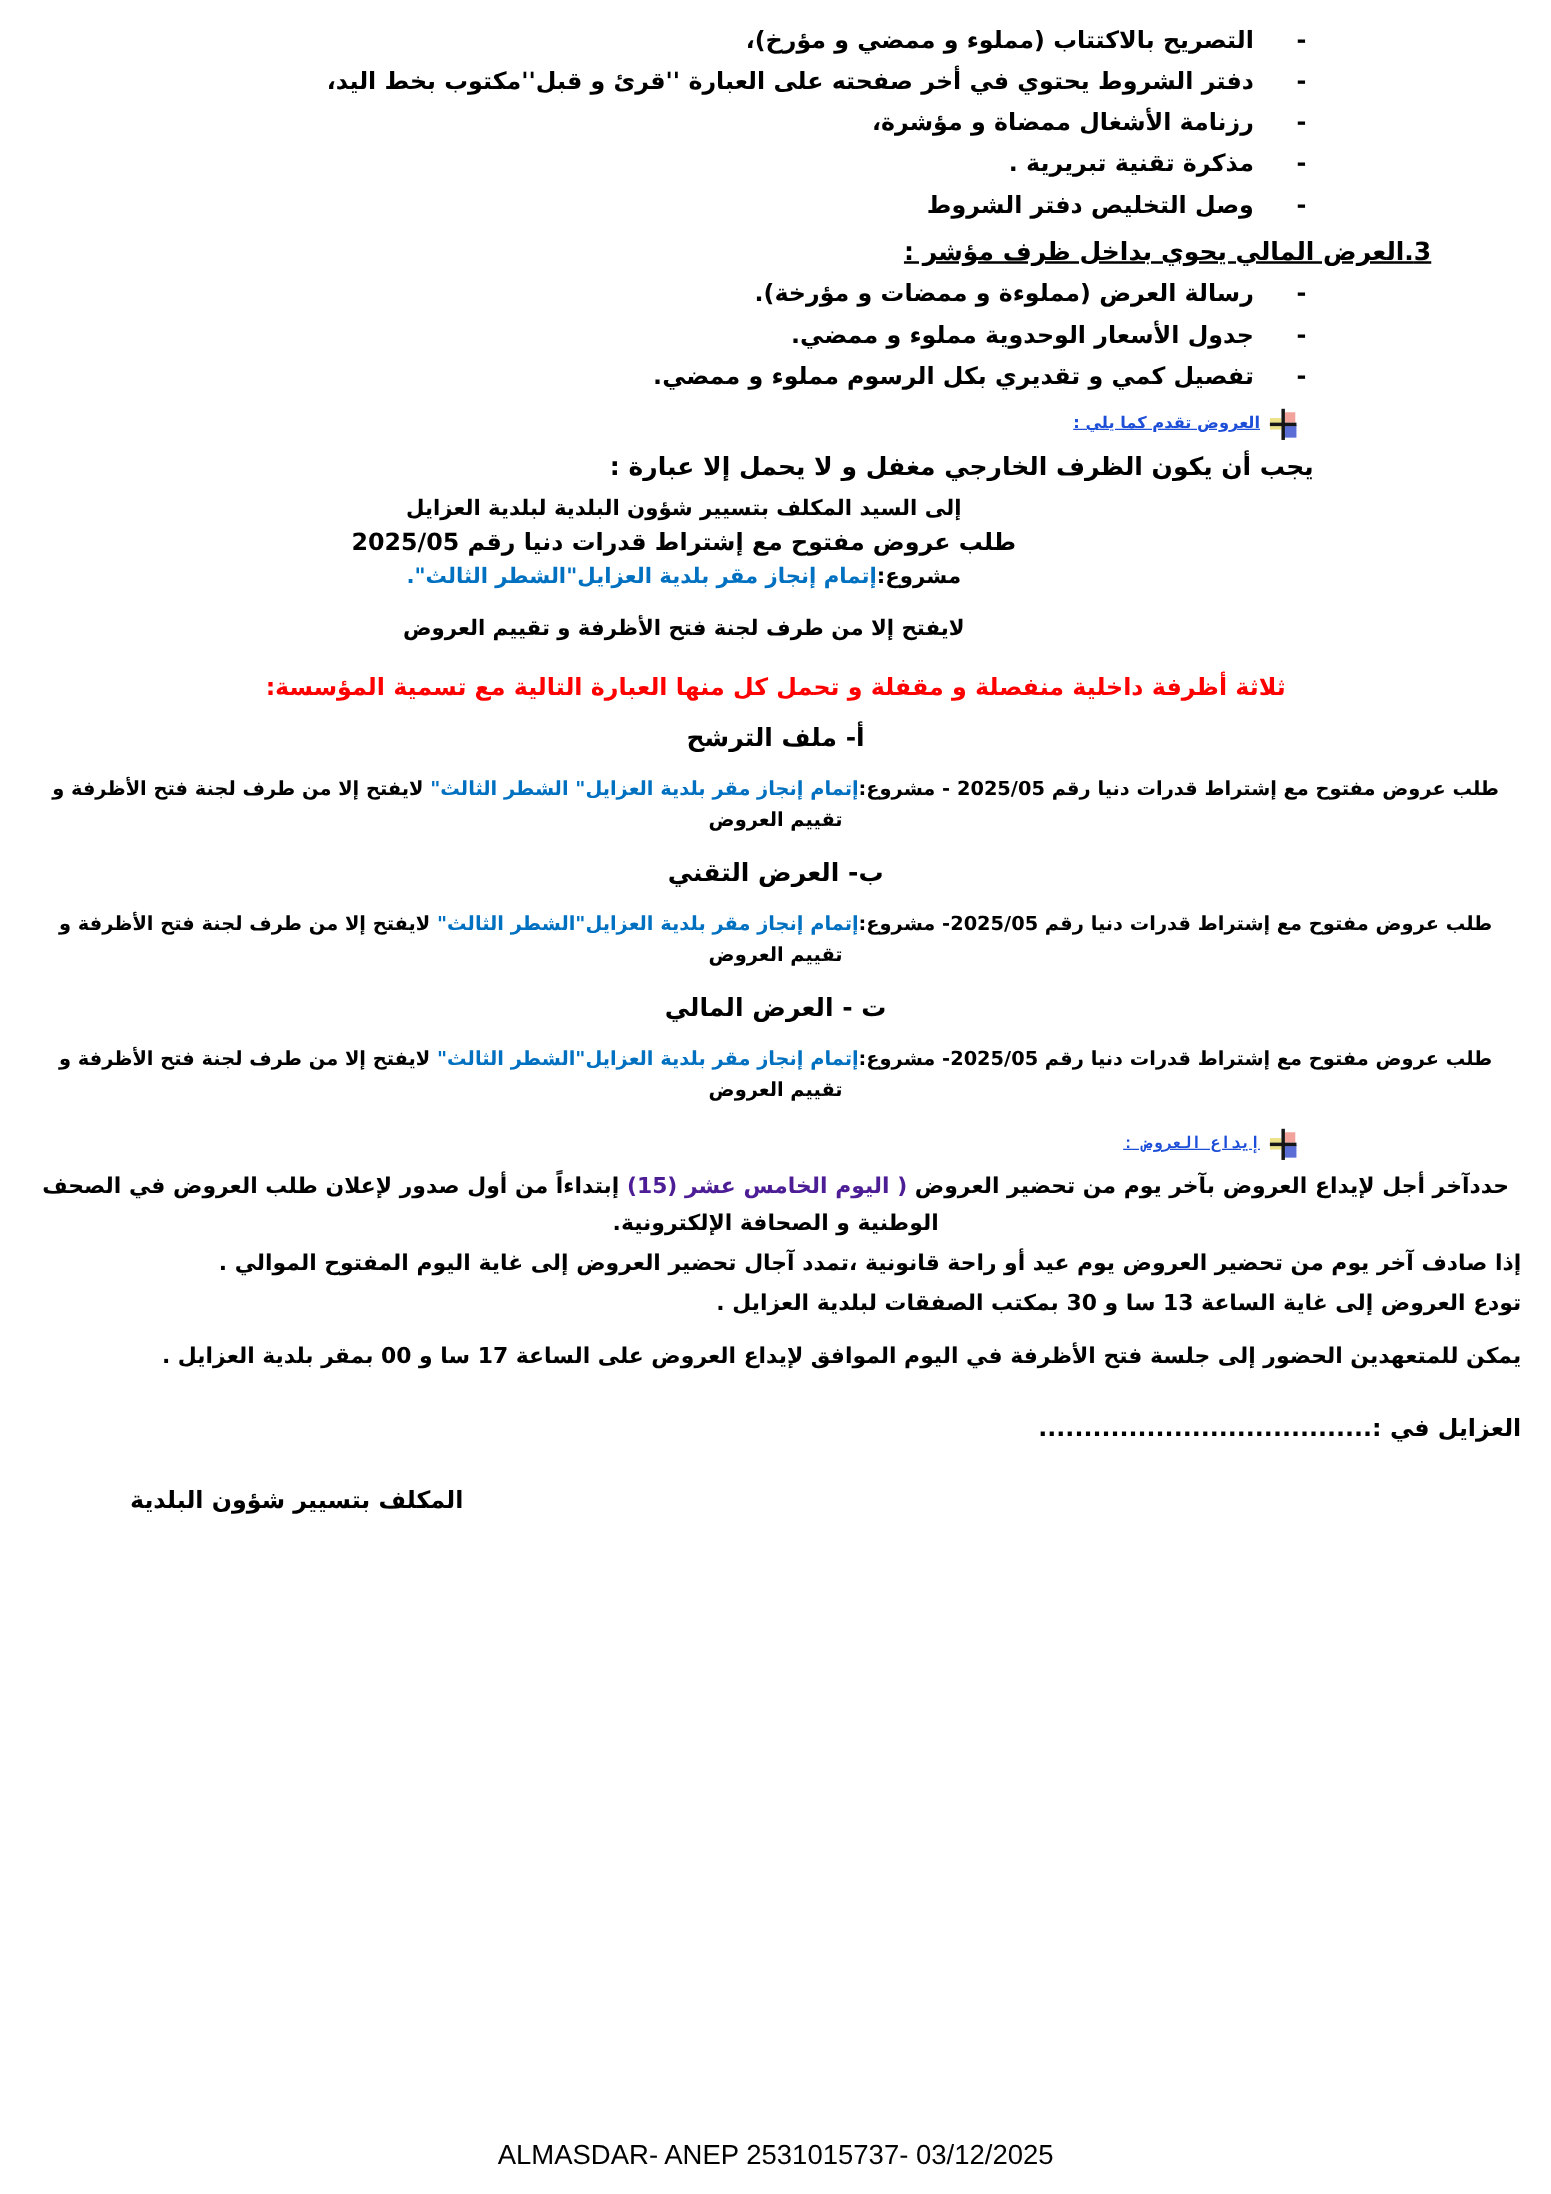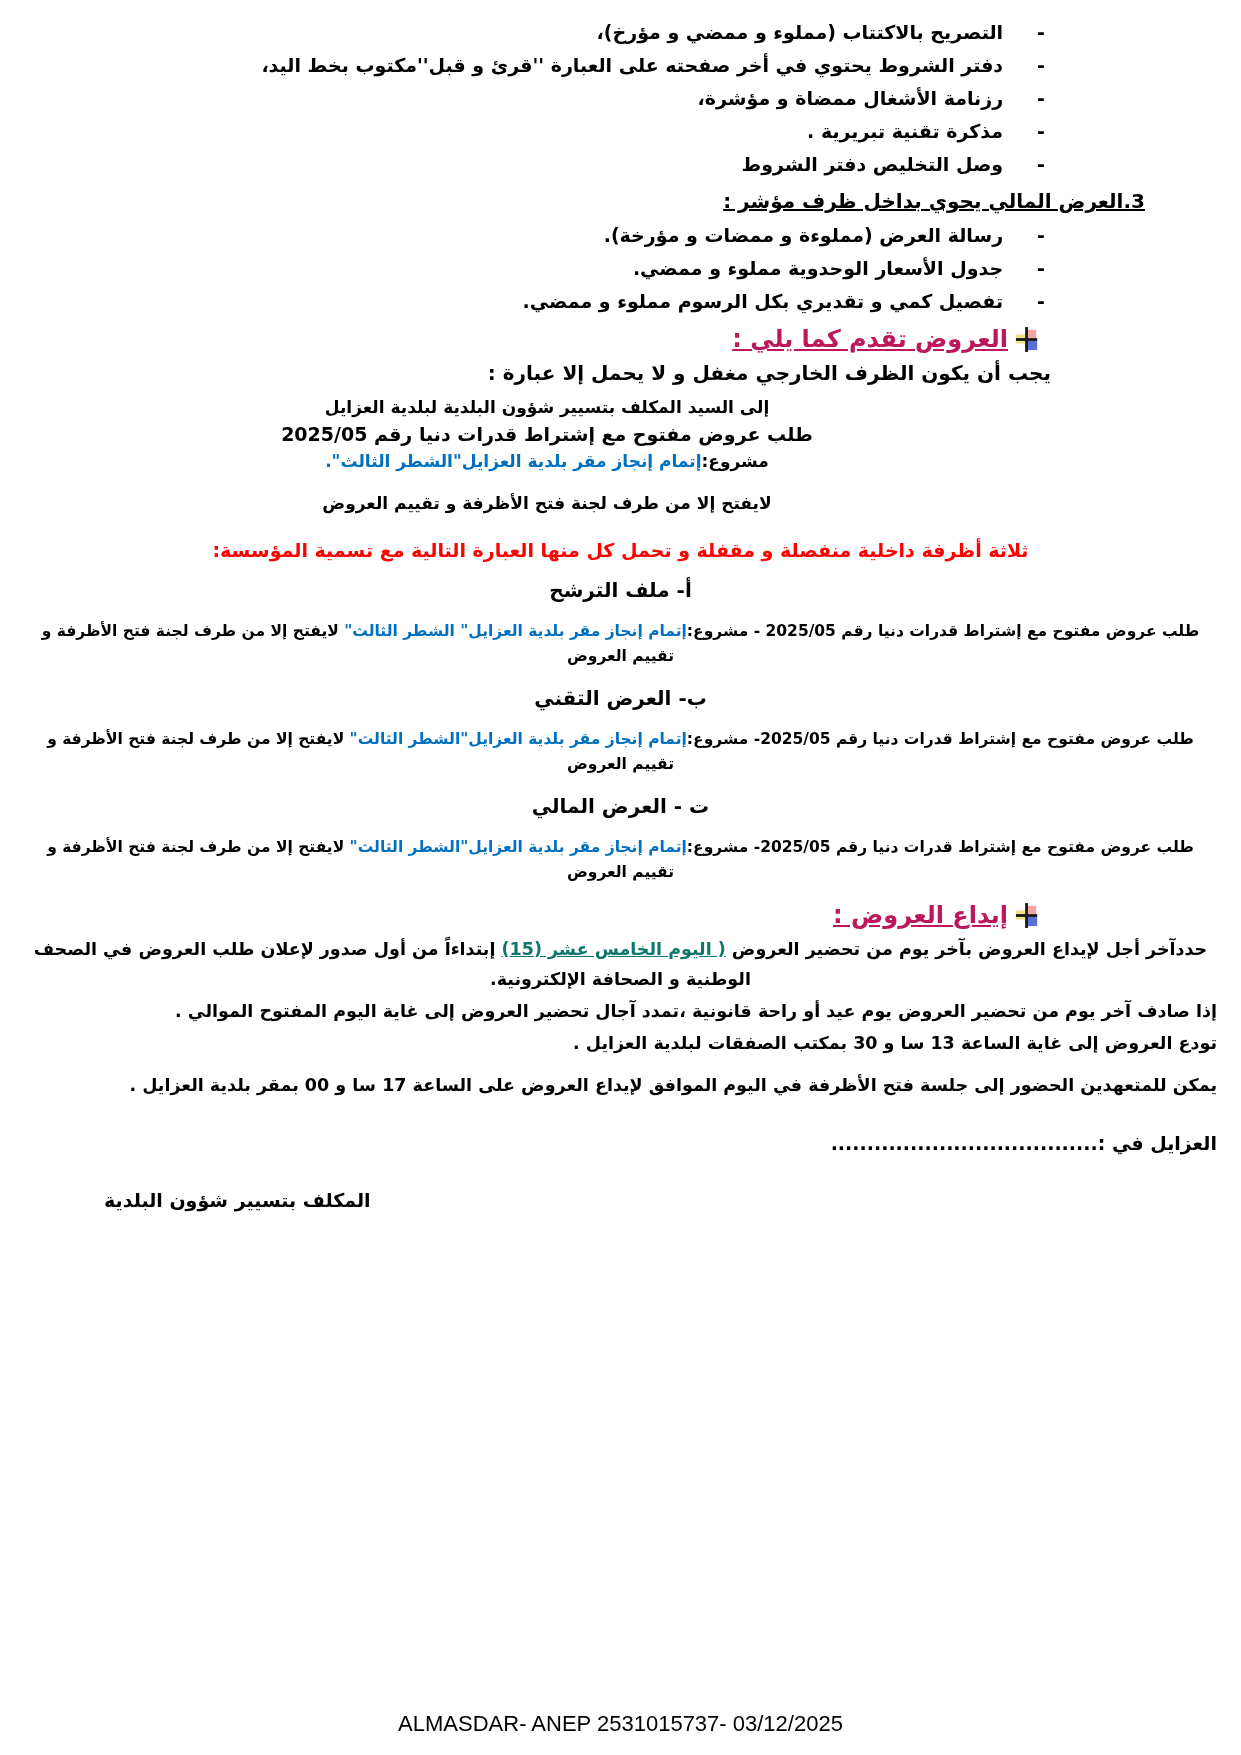--- a/index.html
+++ b/index.html
@@ -23,51 +23,51 @@
   .h-underline{
     margin:4px 72px 2px 0;
     font-size:20px;line-height:32px;
     text-decoration:underline;
   }
   .red-heading-row{
     display:flex;align-items:center;gap:7px;
     padding-right:178px;margin:6px 0 4px 0;
   }
   .red-text{
-    color:#be185d;font-size:24px;line-height:30px;
+    color:#1d4ed8;font-size:13px;line-height:30px;
     text-decoration:underline;
   }
   .sparkle{flex:0 0 auto;display:inline-block;line-height:0;}
   .envelope-rule{
     margin:2px 0 6px 0;padding-right:166px;
     text-align:right;font-size:20px;line-height:30px;
   }
   .address-block{
     width:960px;margin:0 190px 0 auto;
     text-align:center;
   }
   .address-block .a1{font-size:17px;line-height:26px;}
   .address-block .a2{font-size:19px;line-height:28px;}
   .address-block .a3{font-size:17px;line-height:26px;}
   .address-block .a4{font-size:17px;line-height:26px;margin-top:16px;}
   .blue{color:#0070c0;}
-  .blue-u{color:#0f766e;text-decoration:underline;}
+  .blue-u{color:#4c1d95;}
   .red-center{
     margin:20px 0 6px 0;text-align:center;
     color:#ff0000;font-size:19px;line-height:28px;
   }
   .sec-title{
     margin:12px 0 2px 0;text-align:center;
     font-size:20px;line-height:28px;
   }
   .sec-par{
     margin:15px;text-align:center;
     font-size:15.5px;line-height:25px;
   }
-  .deposit-row{margin-top:10px;}
+  .deposit-row{margin-top:10px;font-family:Liberation Mono, monospace;}
   .center-par{
     margin:2px 0 0 0;text-align:center;
     font-size:17.5px;line-height:30px;
   }
   .right-par{
     margin:2px 0 0 0;text-align:right;
     font-size:17.5px;line-height:30px;
   }
   .gap-top{margin-top:12px;}
   .sig-place{

